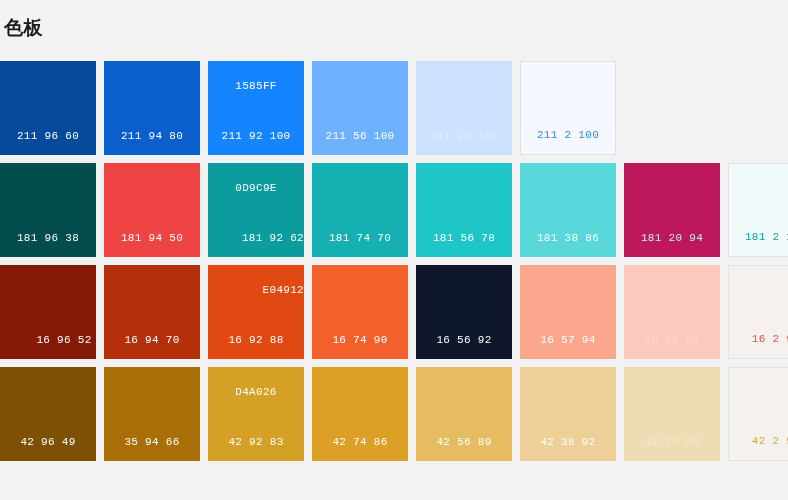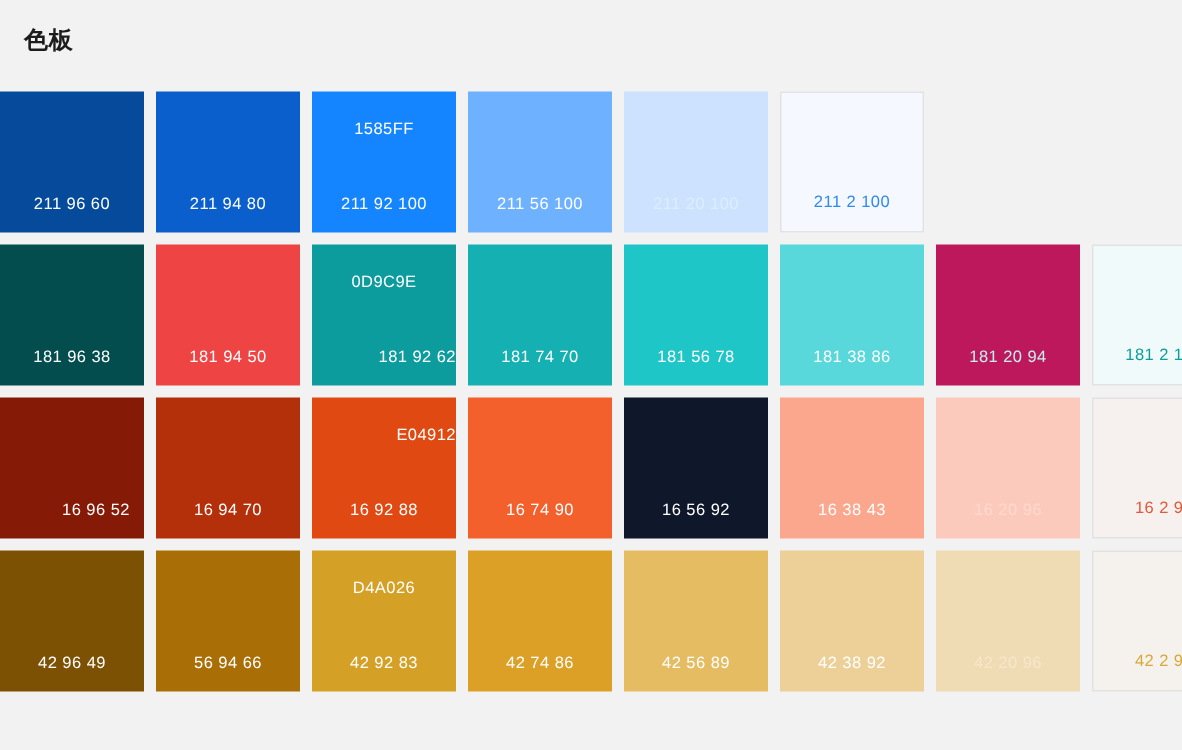--- a/index.html
+++ b/index.html
@@ -29,22 +29,22 @@
     position: absolute;
     left: 0;
     top: 0;
     width: 788px;
     height: 55px;
     display: flex;
     align-items: center;
   }
 
   .page-title {
-    margin-left: 16px;
-    font-size: 16px;
+    margin-left: 4px;
+    font-size: 19px;
     line-height: 22px;
     font-weight: 700;
     color: #1c1c1c;
     letter-spacing: 0.5px;
     white-space: nowrap;
   }
 
   
   .palette {
     position: absolute;
@@ -62,20 +62,21 @@
   }
   .palette-row:last-child { margin-bottom: 0; }
 
   .swatch {
     position: relative;
     width: 96px;
     height: 94px;
     margin-right: 8px;
     flex: 0 0 96px;
     overflow: hidden;
+    font-family: Liberation Mono, monospace;
   }
   .swatch:last-child { margin-right: 0; }
 
   
   .swatch.tinted {
     border: 1px solid #e2e2e2;
   }
 
   .swatch-hex {
     position: absolute;
@@ -172,35 +173,35 @@
           <div class="swatch-hex" style="color: rgb(255, 255, 255); text-align: right;">E04912</div>
           <div class="swatch-label" style="color: rgb(255, 255, 255);">16 92 88</div>
         </div>
         <div class="swatch" style="background: rgb(244, 96, 44);">
           <div class="swatch-label" style="color: rgb(255, 255, 255);">16 74 90</div>
         </div>
         <div class="swatch" style="background: #0f172a; padding-left: 48px;">
           <div class="swatch-label" style="color: rgb(255, 255, 255);">16 56 92</div>
         </div>
         <div class="swatch" style="background: rgb(251, 167, 142);">
-          <div class="swatch-label" style="color: rgb(255, 255, 255);">16 38 43</div>
+          <div class="swatch-label" style="color: rgb(255, 255, 255);">16 57 94</div>
         </div>
         <div class="swatch" style="background: rgb(252, 202, 188);">
           <div class="swatch-label" style="color: rgb(253, 217, 206);">16 20 96</div>
         </div>
         <div class="swatch tinted" style="background: rgb(246, 240, 238); border-color: rgb(226, 226, 226);">
           <div class="swatch-label" style="color: rgb(224, 89, 58);">16 2 98</div>
         </div>
       </div>
       <div class="palette-row">
         <div class="swatch" style="background: rgb(125, 81, 4);">
           <div class="swatch-label" style="color: rgb(255, 255, 255);">42 96 49</div>
         </div>
         <div class="swatch" style="background: rgb(169, 111, 6);">
-          <div class="swatch-label" style="color: rgb(255, 255, 255);">56 94 66</div>
+          <div class="swatch-label" style="color: rgb(255, 255, 255);">35 94 66</div>
         </div>
         <div class="swatch" style="background: rgb(212, 160, 38);">
           <div class="swatch-hex" style="color: rgb(255, 255, 255);">D4A026</div>
           <div class="swatch-label" style="color: rgb(255, 255, 255);">42 92 83</div>
         </div>
         <div class="swatch" style="background: rgb(221, 160, 38);">
           <div class="swatch-label" style="color: rgb(255, 255, 255);">42 74 86</div>
         </div>
         <div class="swatch" style="background: rgb(229, 188, 98);">
           <div class="swatch-label" style="color: rgb(255, 255, 255);">42 56 89</div>

